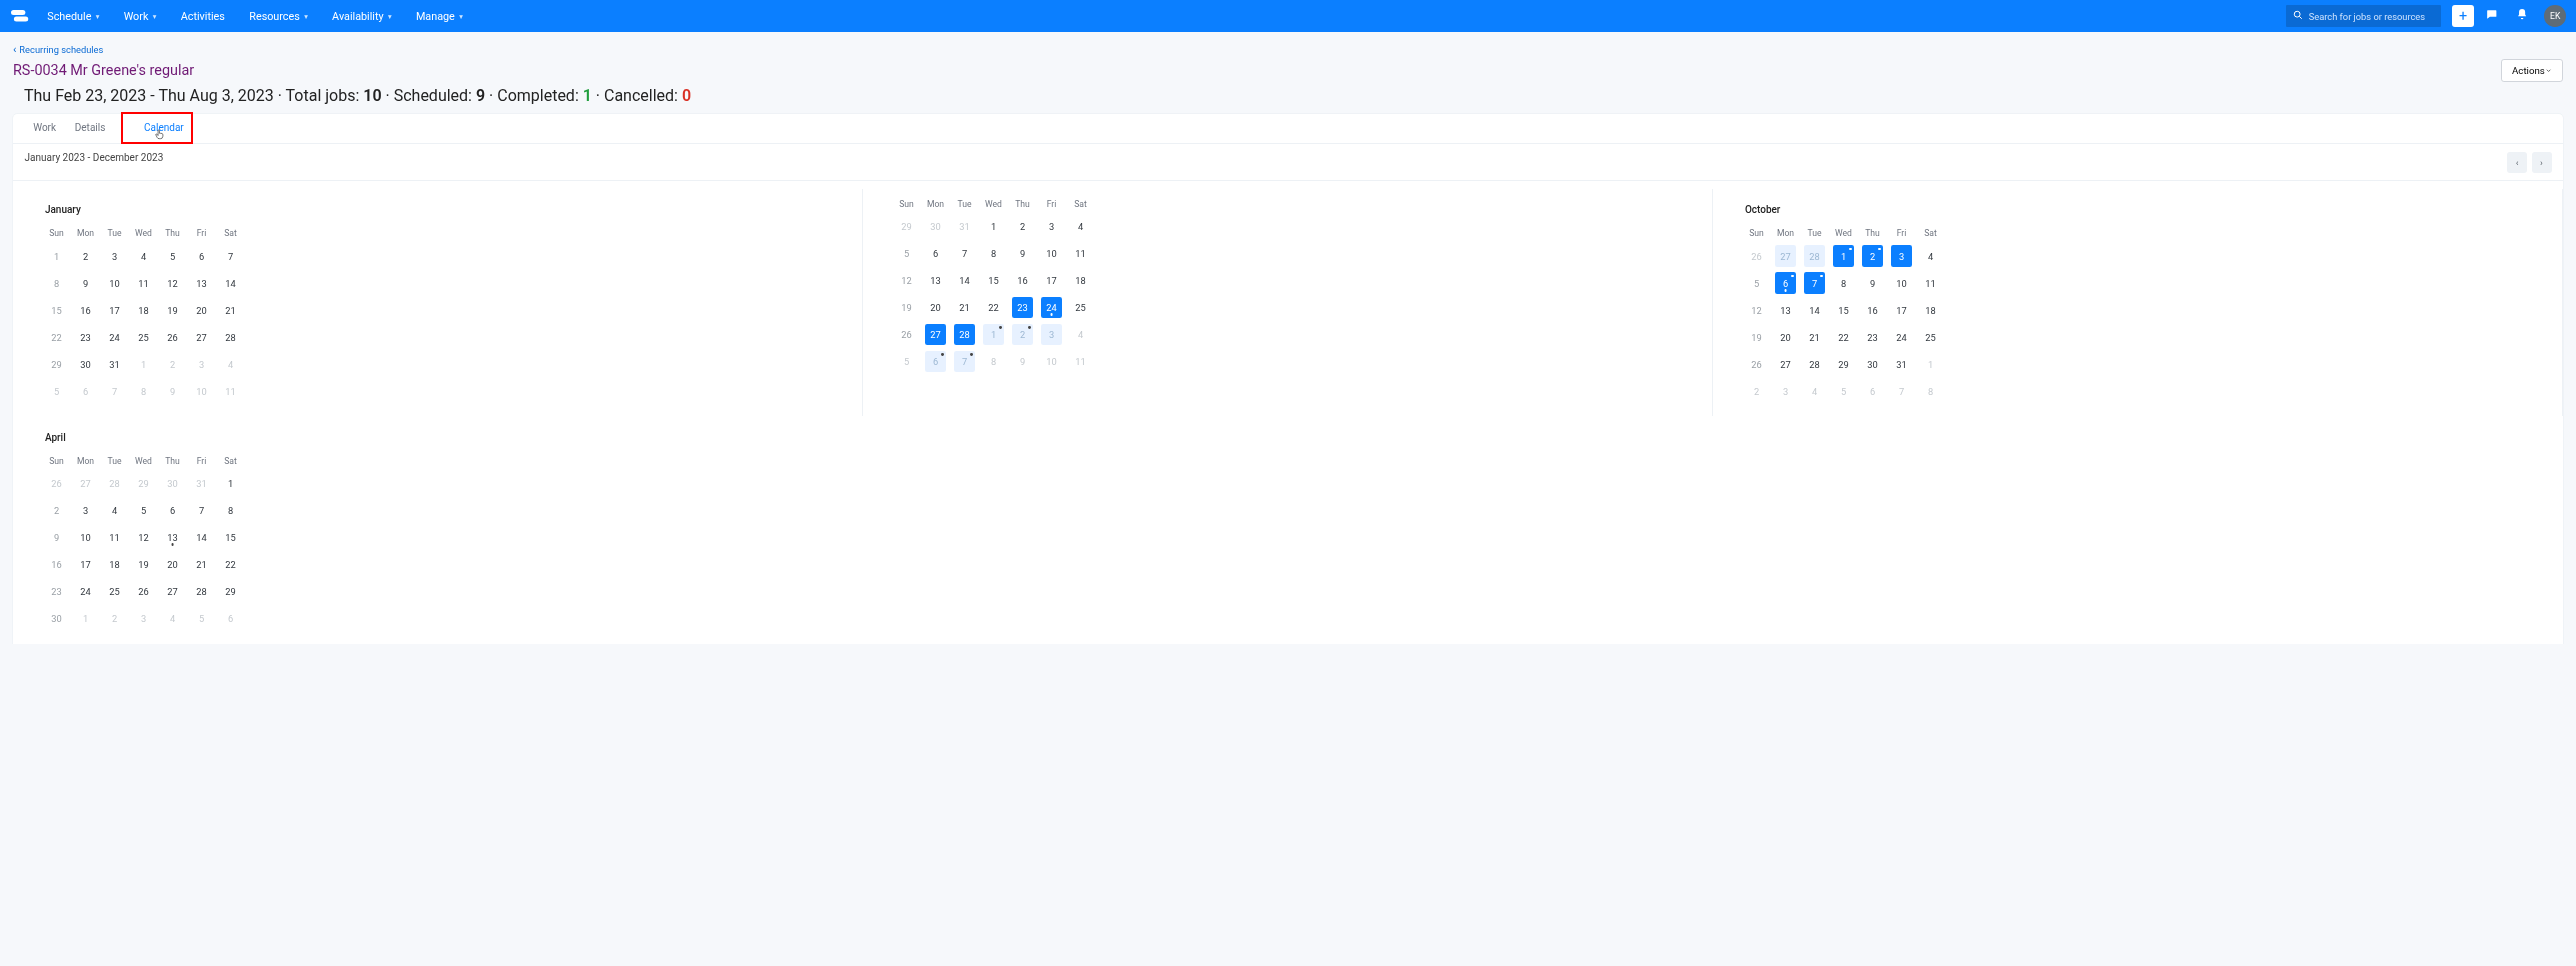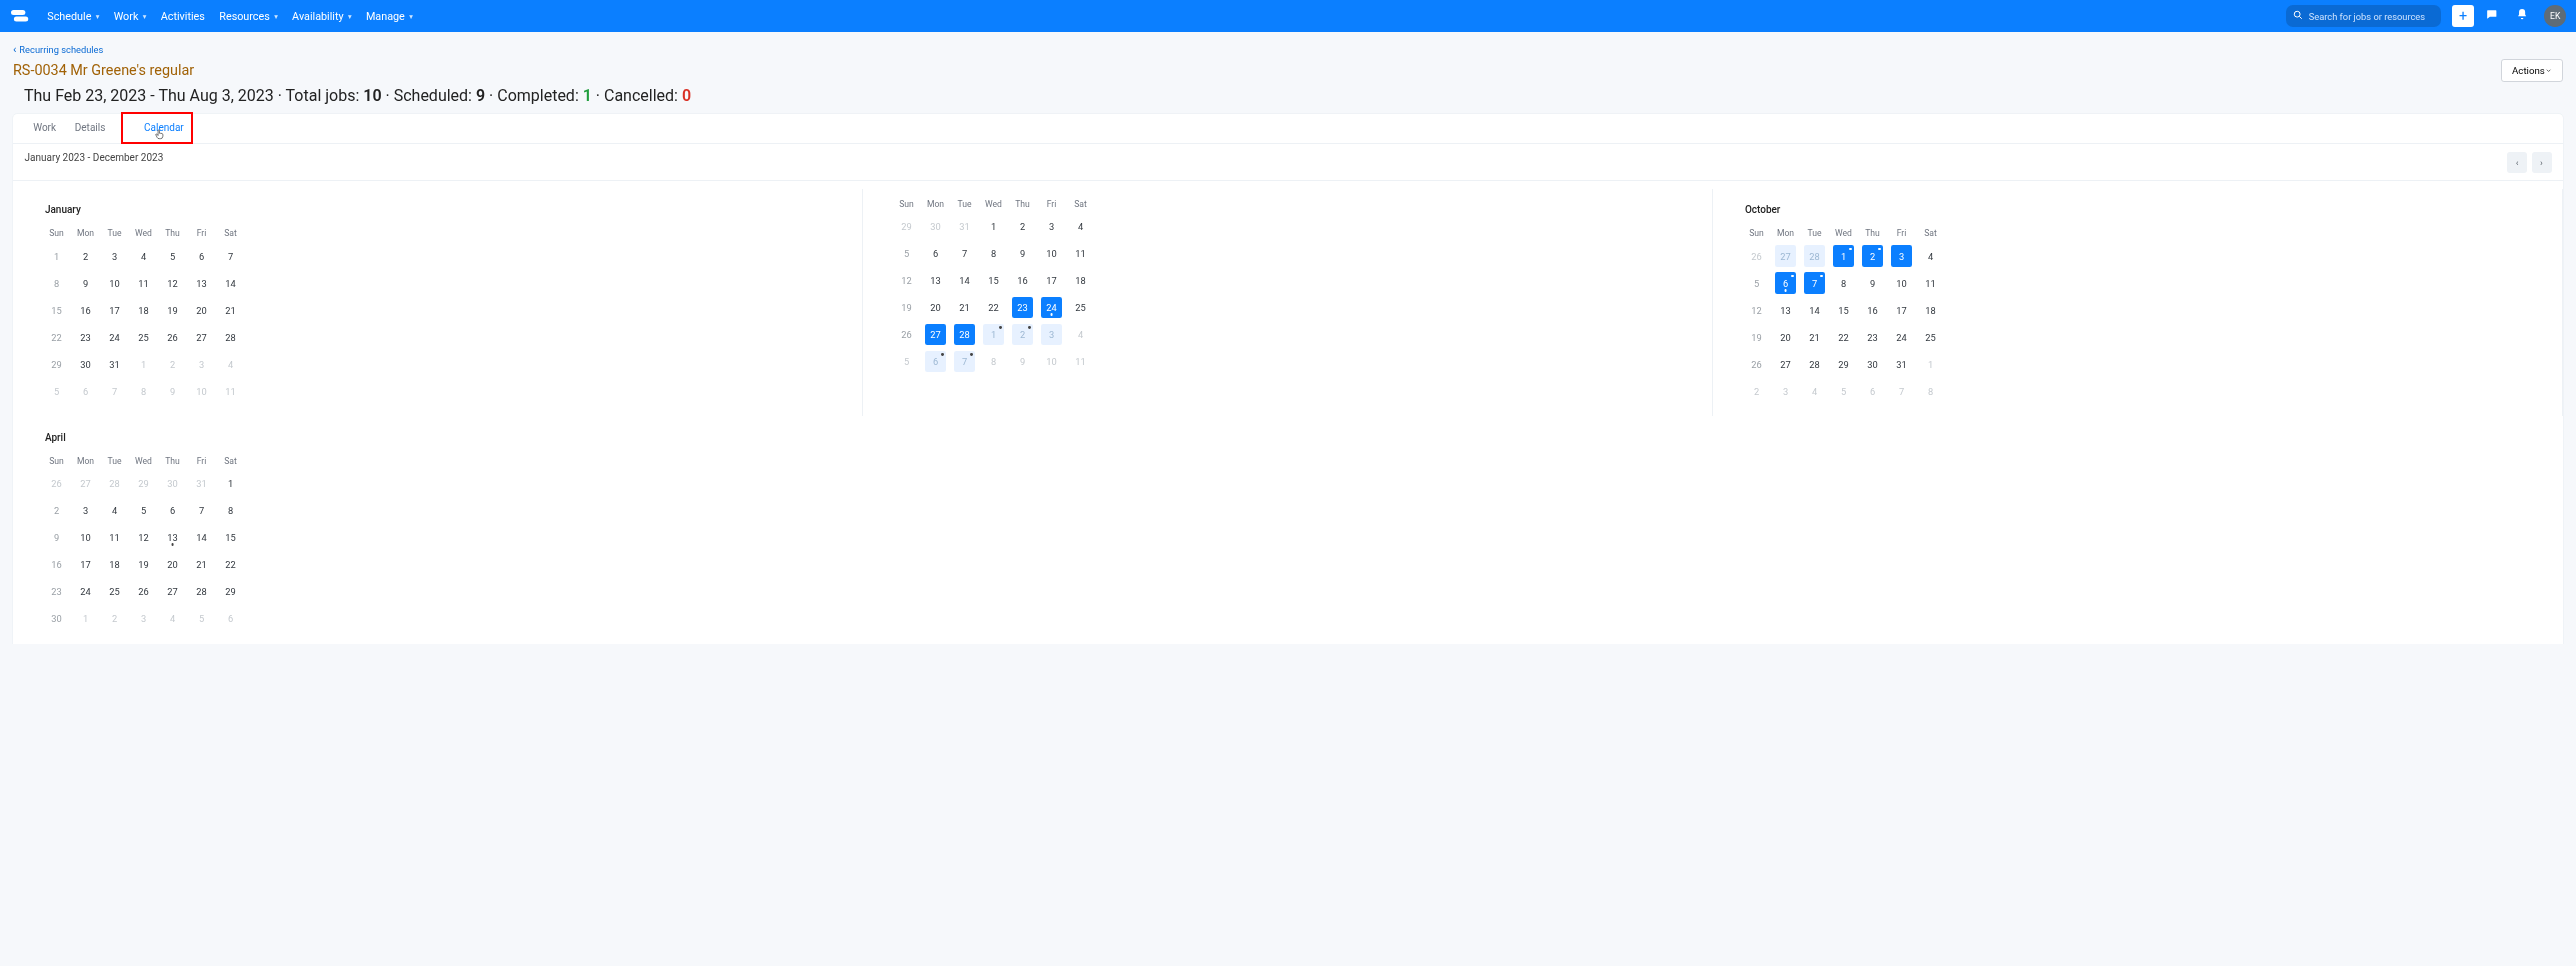--- a/index.html
+++ b/index.html
@@ -13,35 +13,35 @@
       padding: 0 10px;
       gap: 5.8px;
       color: #fff;
     }
     .brand {
       width: 20px; height: 13px;
       display: flex; align-items: center; justify-content: center;
       margin-right: 4.3px;
     }
     .brand svg { display: block; }
-    .nav-links { display: flex; align-items: center; gap: 0; }
+    .nav-links { display: flex; align-items: center; gap: 10px; }
     .nav-btn {
       background: transparent; border: none; color: #fff;
       padding: 4.3px 7.2px; font-size: 10.8px; cursor: pointer;
       display: flex; align-items: center; gap: 4.3px;
       border-radius: 2.9px;
     }
     .nav-btn .chev {
       font-size: 7.2px; opacity: .8;
     }
     .spacer { flex: 1; }
     .search {
       display: flex; align-items: center;
       background: #0a6ad4;
-      border-radius: 7px;
+      border-radius: 1px;
       padding: 0 7.2px;
       height: 21.6px;
       width: 155px;
       color: #fff;
     }
     .search input {
       background: transparent; border: none; outline: none;
       color: #fff; font-size: 9.3px; flex: 1; margin-left: 5.8px;
     }
     .search input::placeholder { color: #cde3ff; }
@@ -61,21 +61,21 @@
       width: 21.6px; height: 21.6px; border-radius: 50%;
       background: #5e6c77; color: #fff; display: flex;
       align-items: center; justify-content: center; font-size: 8.6px;
       cursor: pointer; margin-left: 4.3px;
     }
 
     .page-head { padding: 10px 13px 8.6px 13px; }
     .crumb { color: #0a6ad4; font-size: 9.3px; display: flex; align-items: center; gap: 2.9px; margin-bottom: 2.9px; text-decoration: none; }
     .crumb .chev-l { font-size: 11.5px; }
     .title-row { display: flex; align-items: center; }
-    .title { font-size: 14.4px; font-weight: 400; color: #a16207; text-align: center; }
+    .title { font-size: 14.4px; font-weight: 400; color: #701a75; text-align: center; }
     .subline { margin-top: 4.3px; font-size: 16px; color: #222; margin-left: 11px; }
     .subline .num { font-weight: 600; color: #222; }
     .subline .num.completed { color: #219e3d; }
     .subline .num.cancelled { color: #d93025; }
     .actions-btn {
       margin-left: auto;
       background: #fff; border: 0.7px solid #d1d5db; border-radius: 2.9px;
       padding: 5px 10px; font-size: 9.7px; cursor: pointer;
       display: flex; align-items: center; gap: 0;
     }

